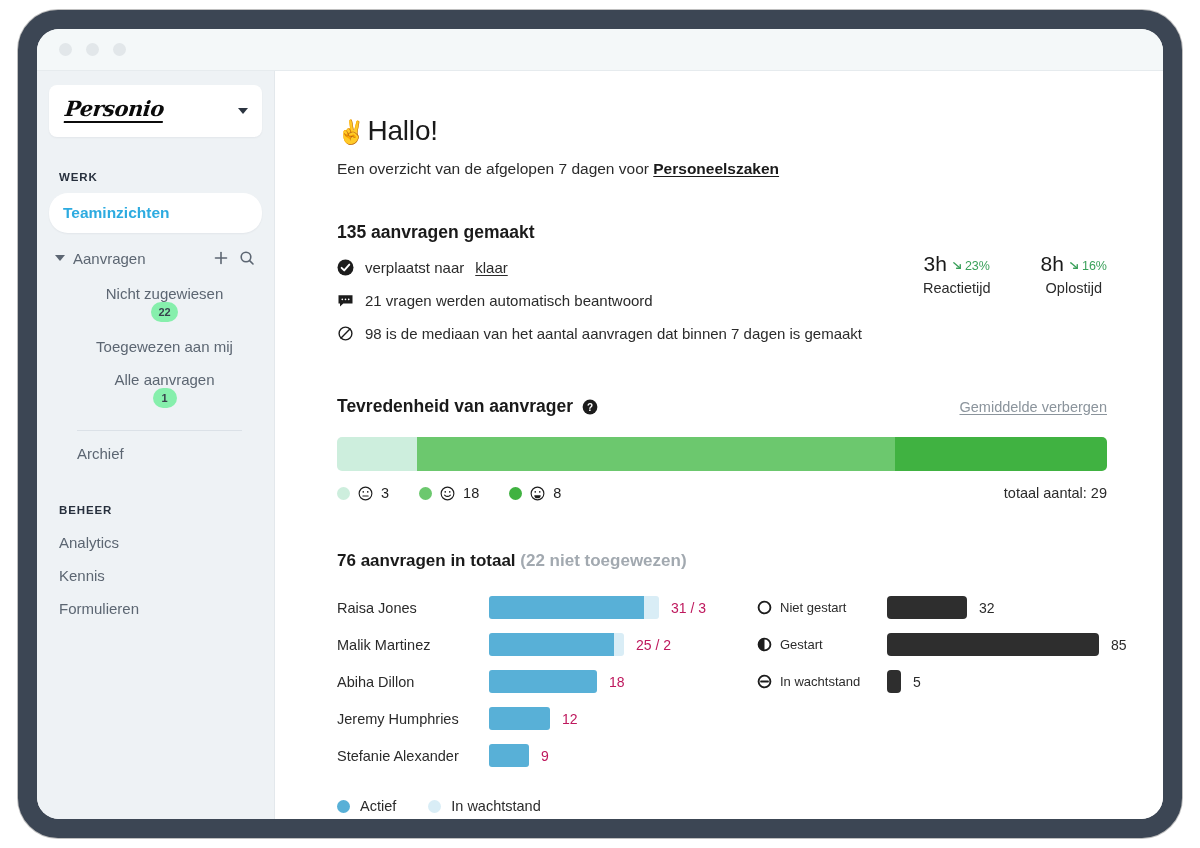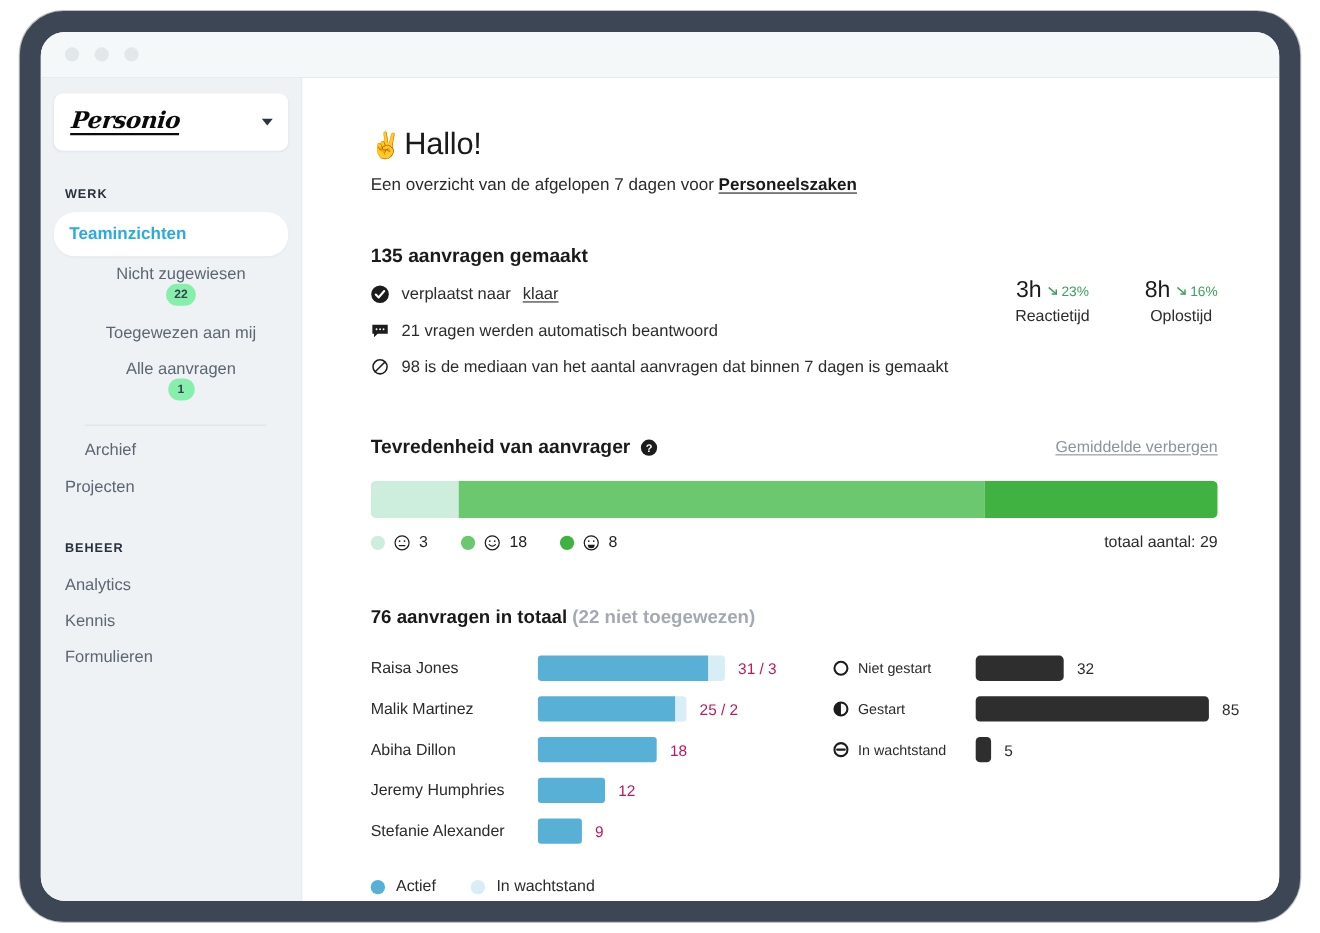--- a/index.html
+++ b/index.html
@@ -286,37 +286,52 @@
 
         <div id="brand-box">
           <span id="brand-logo">Personio</span>
           <span class="caret-down"></span>
         </div>
 
         <div class="section-label">WERK</div>
 
         <div class="nav-pill">Teaminzichten</div>
 
+        <div class="nav-group-row">
+          <span class="tri-right"></span>
+          <span class="nav-group-label">Aanvragen</span>
+          <span class="icon-plus">
+            <svg viewBox="0 0 18 18" width="18" height="18" fill="none" stroke="#5c6672" stroke-width="1.6" stroke-linecap="round">
+              <line x1="9" y1="3.5" x2="9" y2="14.5"></line>
+                <line x1="3.5" y1="9" x2="14.5" y2="9"></line>
+            </svg>
+          </span>
+          <span class="icon-search">
+            <svg viewBox="0 0 18 18" width="18" height="18" fill="none" stroke="#5c6672" stroke-width="1.6" stroke-linecap="round">
+              <circle cx="8" cy="8" r="4.8"></circle>
+                <line x1="11.6" y1="11.6" x2="15" y2="15"></line>
+            </svg>
+          </span>
+        </div>
 
         <div class="nav-item">
           <span>Nicht zugewiesen</span>
           <span class="badge">22</span>
         </div>
         <div class="nav-item">
           <span>Toegewezen aan mij</span>
         </div>
         <div class="nav-item">
           <span>Alle aanvragen</span>
           <span class="badge">1</span>
         </div>
 
         <div class="nav-divider"></div>
 
         <div class="nav-plain indent">Archief</div>
-        <div class="nav-plain">Projecten</div>
 
         <div class="section-label">BEHEER</div>
 
         <div class="nav-plain">Analytics</div>
         <div class="nav-plain">Kennis</div>
         <div class="nav-plain">Formulieren</div>
       </div>
 
       <div id="main">
 

